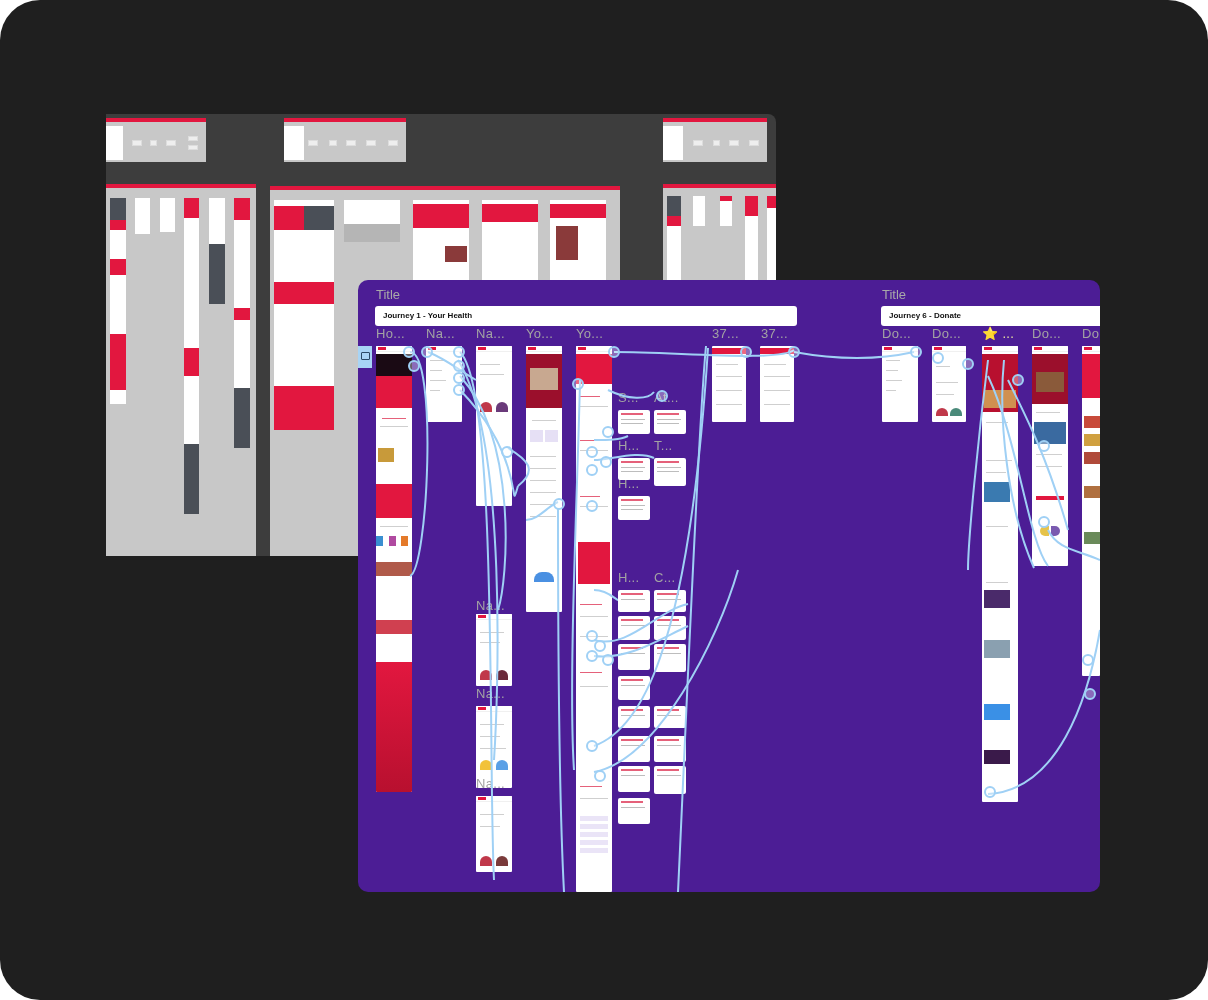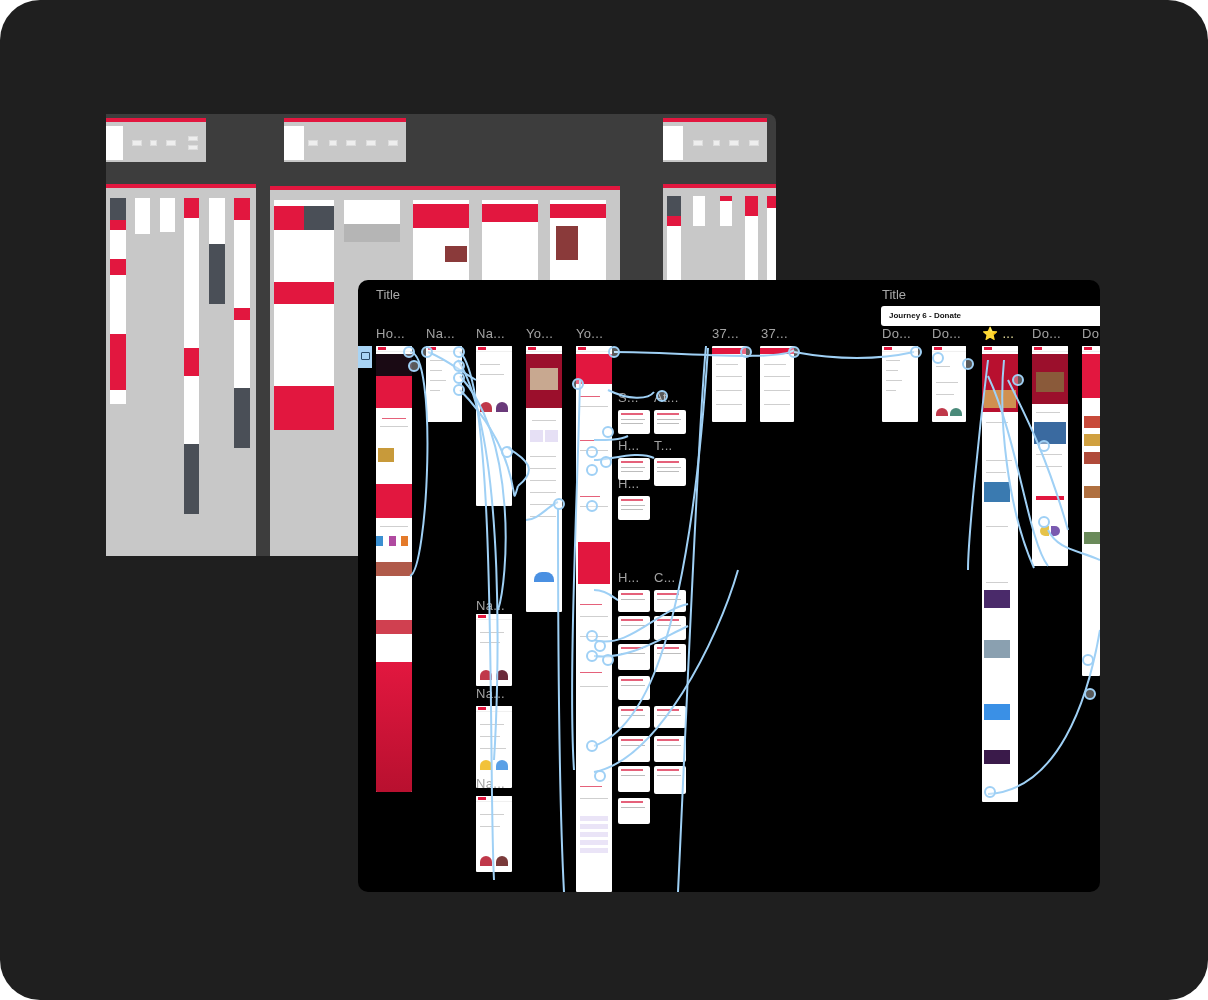--- a/index.html
+++ b/index.html
@@ -11,21 +11,21 @@
   .bsec { position: absolute; background: #c8c8c8; }
   .bsec .bar { position: absolute; left: 0; top: 0; right: 0; height: 4px; background: #e2173f; }
   .mini { position: absolute; background: #fff; }
   .mini.red { background: #e2173f; }
   .mini.dark { background: #4a4f57; }
   .mini.img { background: #8a3a3a; }
   .mini.gray { background: #b5b5b5; }
   .tiny-box { position: absolute; background: #eee; border: 1px solid #ddd; }
 
   
-  .front-canvas { position: absolute; left: 358px; top: 280px; width: 742px; height: 612px; background: #000000; border-radius: 10px 10px 10px 10px; overflow: hidden; }
+  .front-canvas { position: absolute; left: 358px; top: 280px; width: 742px; height: 612px; background: #4c1d95; border-radius: 10px 10px 10px 10px; overflow: hidden; }
   .section-title { position: absolute; font-size: 13px; color: #a9a9a9; }
   .journey-bar { position: absolute; height: 20px; background: #ffffff; border-radius: 3px; font-size: 8px; font-weight: bold; color: #111; padding: 5px 8px; }
   .frame-label { position: absolute; font-size: 13px; color: #a3a3a3; letter-spacing: 0.3px; }
   .screen { position: absolute; background: #fff; border-radius: 1px; overflow: hidden; }
   .screen .hdr { height: 6px; background: #fff; border-bottom: 1px solid #f0f0f0; position: relative; }
   .screen .hdr::before { content: ""; position: absolute; left: 2px; top: 1px; width: 8px; height: 3px; background: #e2173f; }
   .blk { position: absolute; left: 0; right: 0; }
   .blk.red { background: #e2173f; }
   .blk.dark { background: #1a0a14; }
   .blk.maroon { background: #9b0f2c; }
@@ -125,20 +125,21 @@
       <div class="mini" style="left:82px;top:12px;width:13px;height:84px;"></div>
       <div class="mini red" style="left:82px;top:12px;width:13px;height:20px;"></div>
       <div class="mini" style="left:104px;top:12px;width:14px;height:84px;"></div>
       <div class="mini red" style="left:104px;top:12px;width:14px;height:12px;"></div>
     </div>
   </div>
 
   <div class="front-canvas">
 
     <div class="section-title" style="left:18px;top:7px;">Title</div>
+    <div class="journey-bar" style="left:17px;top:26px;width:422px;">Journey 1 - Your Health</div>
 
     <div class="frame-label" style="left:18px;top:46px;">Ho...</div>
     <div class="frame-label" style="left:68px;top:46px;">Na...</div>
     <div class="frame-label" style="left:118px;top:46px;">Na...</div>
     <div class="frame-label" style="left:168px;top:46px;">Yo...</div>
     <div class="frame-label" style="left:218px;top:46px;">Yo...</div>
     <div class="frame-label" style="left:354px;top:46px;">37...</div>
     <div class="frame-label" style="left:403px;top:46px;">37...</div>
 
     <div class="tab-icon">

